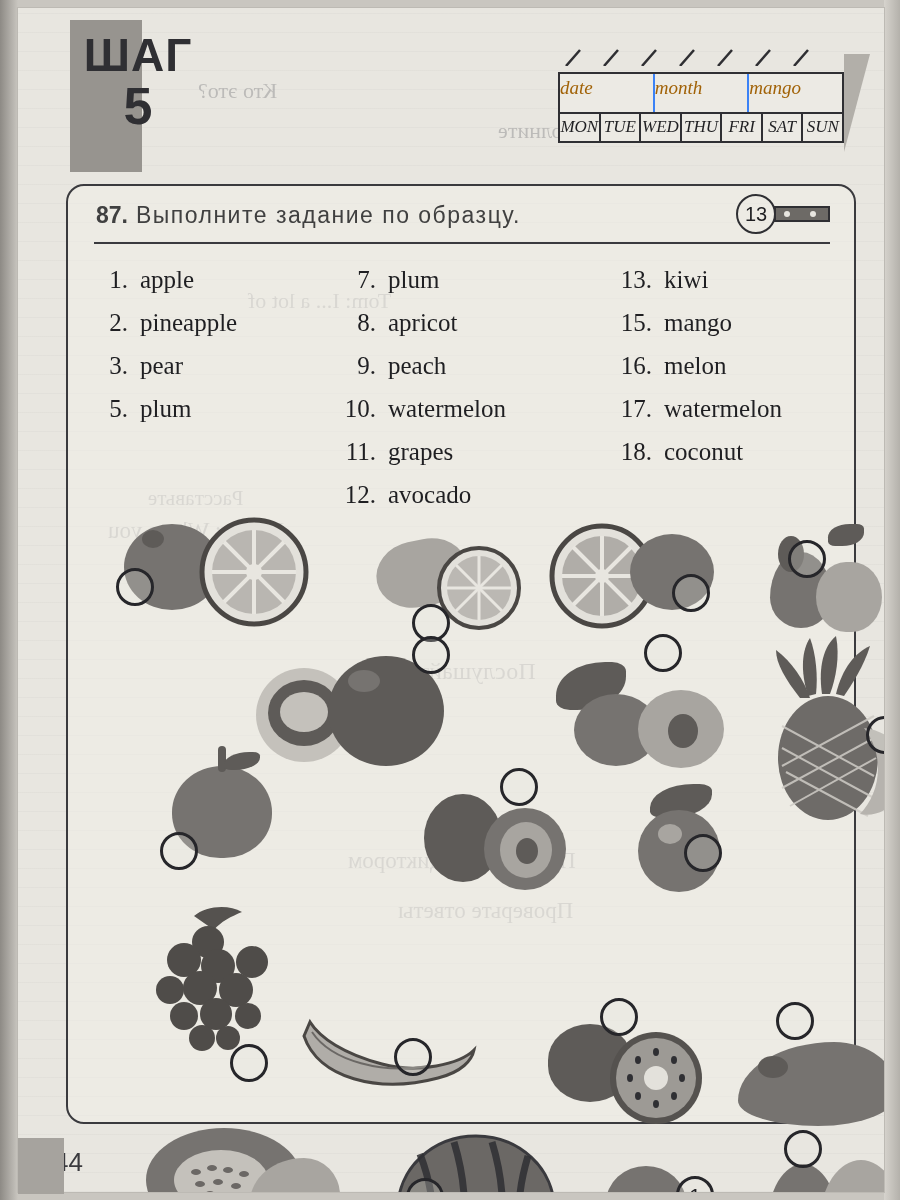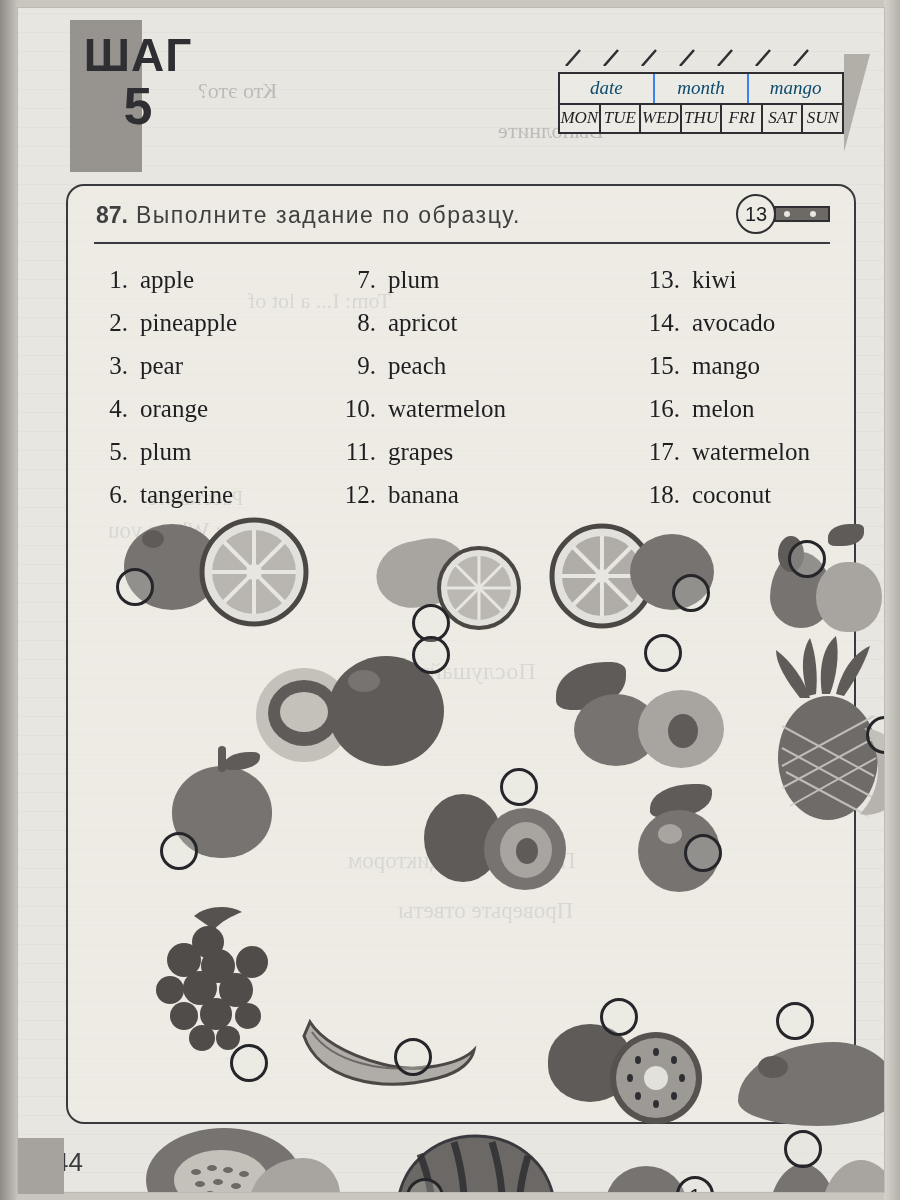--- a/index.html
+++ b/index.html
@@ -98,25 +98,24 @@
     border: 2px solid #2f2f33;
     background: #eceae4;
     box-sizing: border-box;
   }
   .cal-row1 {
     display: flex;
     border-bottom: 2px solid #2f2f33;
   }
   .cal-row1 div {
     flex: 1;
-    text-align: center;
     font-style: italic;
     font-size: 19px;
-    padding: 3px 0 4px;
-    color: #0c4a6e;
+    padding: 3px 0 13px;
+    color: #a16207;
   }
   .cal-row1 div + div { border-left: 2px solid #3b82f6; }
   .cal-row2 { display: flex; }
   .cal-row2 div {
     flex: 1;
     text-align: center;
     font-style: italic;
     font-size: 17px;
     padding: 3px 0 4px;
     color: #1f1f22;
@@ -221,21 +220,21 @@
     white-space: nowrap;
   }
   .word .n {
     display: inline-block;
     width: 42px;
     text-align: right;
     padding-right: 12px;
     box-sizing: border-box;
   }
   .col2 .word .n { width: 50px; }
-  .col3 .word .n { width: 50px; margin-left: 28px; }
+  .col3 .word .n { width: 50px; }
 
   
   .fruits {
     position: absolute;
     left: 8px;
     top: 330px;
     width: 774px;
     height: 600px;
   }
   .fruit {
@@ -352,35 +351,32 @@
       <div class="audio-tape"></div>
     </div>
 
     <div class="rule"></div>
 
     <div class="words">
       <div class="col col1">
         <div class="word"><span class="n">1.</span><span>apple</span></div>
         <div class="word"><span class="n">2.</span><span>pineapple</span></div>
         <div class="word"><span class="n">3.</span><span>pear</span></div>
-        <div class="word"><span class="n">4.</span><span>orange</span></div>
         <div class="word"><span class="n">5.</span><span>plum</span></div>
-        <div class="word"><span class="n">6.</span><span>tangerine</span></div>
       </div>
       <div class="col col2">
         <div class="word"><span class="n">7.</span><span>plum</span></div>
         <div class="word"><span class="n">8.</span><span>apricot</span></div>
         <div class="word"><span class="n">9.</span><span>peach</span></div>
         <div class="word"><span class="n">10.</span><span>watermelon</span></div>
         <div class="word"><span class="n">11.</span><span>grapes</span></div>
-        <div class="word"><span class="n">12.</span><span>banana</span></div>
+        <div class="word"><span class="n">12.</span><span>avocado</span></div>
       </div>
       <div class="col col3">
         <div class="word"><span class="n">13.</span><span>kiwi</span></div>
-        <div class="word"><span class="n">14.</span><span>avocado</span></div>
         <div class="word"><span class="n">15.</span><span>mango</span></div>
         <div class="word"><span class="n">16.</span><span>melon</span></div>
         <div class="word"><span class="n">17.</span><span>watermelon</span></div>
         <div class="word"><span class="n">18.</span><span>coconut</span></div>
       </div>
     </div>
 
     <div class="fruits">
 
       <div class="fruit" style="left:48px; top:0px; width:200px; height:110px;">

